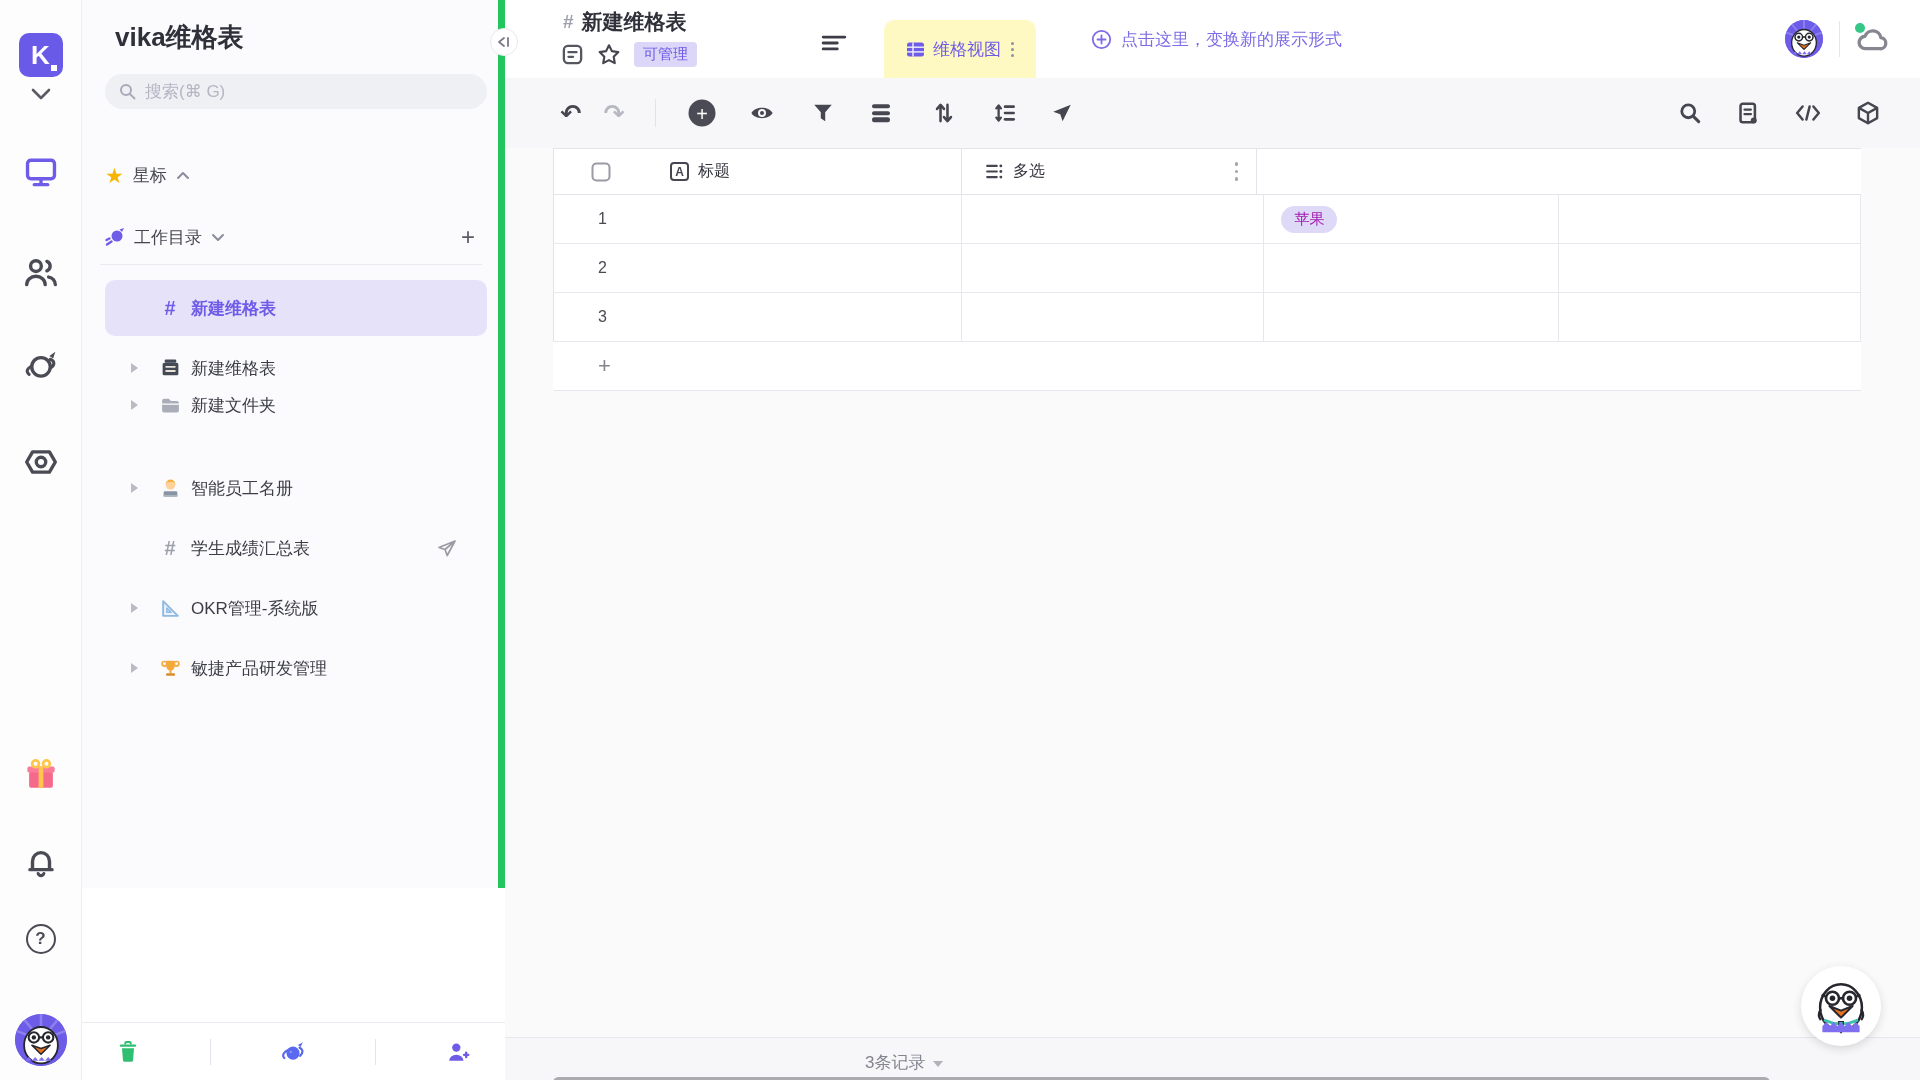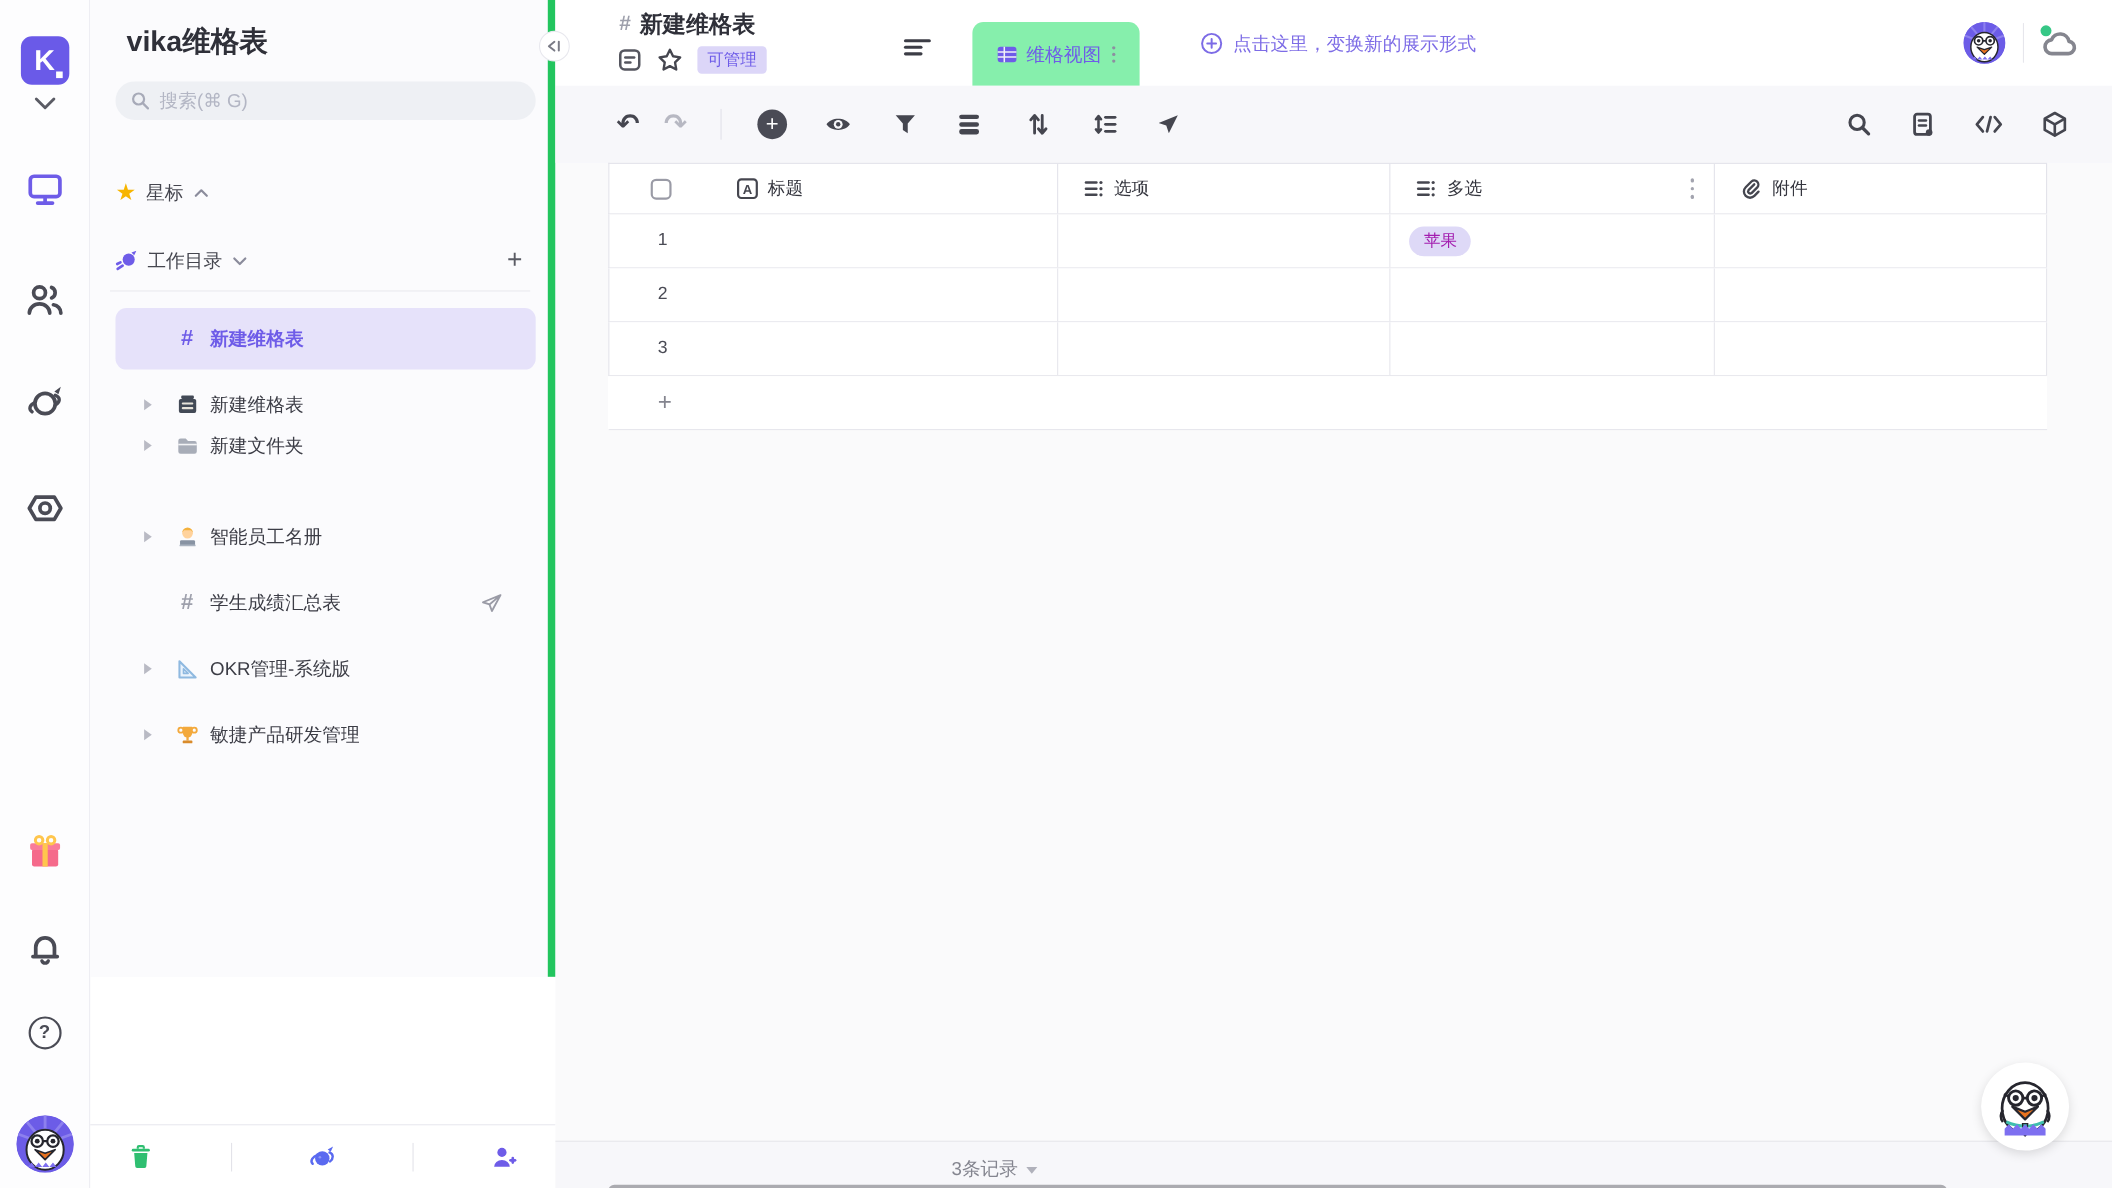--- a/index.html
+++ b/index.html
@@ -43,21 +43,21 @@
   .foot-btn { cursor:pointer; }
 
   
   .main { position:absolute; left:505px; top:0; width:1415px; height:1080px; background:#fafafb; }
   .doc-header { position:absolute; left:0; top:0; width:1415px; height:78px; background:#fff; }
   .title-row { position:absolute; left:58px; top:8px; display:flex; align-items:center; gap:8px; }
   .doc-title { font-size:21px; font-weight:bold; color:#2f3039; }
   .meta-row { position:absolute; left:56px; top:42px; display:flex; align-items:center; gap:13px; }
   .perm-badge { background:#dcd6f8; color:#6e5ce8; font-size:15px; padding:3px 9px; border-radius:4px; }
   .viewlist-ico { position:absolute; left:316px; top:34px; color:#3c3d46; cursor:pointer; }
-  .view-tab { position:absolute; left:379px; top:20px; width:152px; height:58px; background:#86efac; border-radius:10px 10px 0 0; display:flex; align-items:center; justify-content:center; gap:8px; cursor:pointer; }
+  .view-tab { position:absolute; left:379px; top:20px; width:152px; height:58px; background:#fef9c3; border-radius:10px 10px 0 0; display:flex; align-items:center; justify-content:center; gap:8px; cursor:pointer; }
   .view-tab .lbl { color:#6e5ce8; font-size:17px; font-weight:500; }
   .vdots { display:flex; flex-direction:column; gap:3px; margin-left:2px; }
   .vdots i { width:3px; height:3px; border-radius:50%; background:#8d8fa0; }
   .add-view-hint { position:absolute; left:586px; top:0; height:78px; display:flex; align-items:center; gap:9px; color:#7d6ce6; font-size:17px; cursor:pointer; }
   .header-right { position:absolute; right:28px; top:20px; display:flex; align-items:center; gap:16px; }
   .hdr-vdiv { width:1px; height:36px; background:#e6e6ec; }
 
   .toolbar { position:absolute; left:0; top:78px; width:1415px; height:70px; background:#f7f7fa; }
   .tb { position:absolute; top:50%; transform:translate(-50%,-50%); cursor:pointer; color:#45464f; }
   .tb.disabled { color:#b7b8c2; }
@@ -506,58 +506,37 @@
       <div class="g-header">
         <div class="g-h-cell w0">
           <span class="hdr-check">
               <svg width="20" height="20" viewBox="0 0 20 20">
                 <rect x="1.5" y="1.5" width="17" height="17" rx="4" fill="none" stroke="#9a9ba6" stroke-width="2"></rect>
               </svg>
             </span>
           <span class="a-box">A</span>
           <span>标题</span>
         </div>
-        <div class="g-h-cell w1 cell-pad">
-          <span class="field-ico">
-              <svg width="19" height="19" viewBox="0 0 17 17">
-                <line x1="2" y1="3.5" x2="10.5" y2="3.5" stroke="#45464f" stroke-width="2" stroke-linecap="round"></line>
-                <line x1="2" y1="8.5" x2="10.5" y2="8.5" stroke="#45464f" stroke-width="2" stroke-linecap="round"></line>
-                <line x1="2" y1="13.5" x2="10.5" y2="13.5" stroke="#45464f" stroke-width="2" stroke-linecap="round"></line>
-                <circle cx="14.2" cy="3.5" r="1.3" fill="#45464f"></circle>
-                <circle cx="14.2" cy="8.5" r="1.3" fill="#45464f"></circle>
-                <circle cx="14.2" cy="13.5" r="1.3" fill="#45464f"></circle>
-              </svg>
-            </span>
-          <span>选项</span>
-        </div>
         <div class="g-h-cell w2 cell-pad">
           <span class="field-ico">
               <svg width="19" height="19" viewBox="0 0 17 17">
                 <line x1="2" y1="3.5" x2="10.5" y2="3.5" stroke="#45464f" stroke-width="2" stroke-linecap="round"></line>
                 <line x1="2" y1="8.5" x2="10.5" y2="8.5" stroke="#45464f" stroke-width="2" stroke-linecap="round"></line>
                 <line x1="2" y1="13.5" x2="10.5" y2="13.5" stroke="#45464f" stroke-width="2" stroke-linecap="round"></line>
                 <circle cx="14.2" cy="3.5" r="1.3" fill="#45464f"></circle>
                 <circle cx="14.2" cy="8.5" r="1.3" fill="#45464f"></circle>
                 <circle cx="14.2" cy="13.5" r="1.3" fill="#45464f"></circle>
               </svg>
             </span>
           <span>多选</span>
           <span class="col-menu">
               <i></i>
               <i></i>
               <i></i>
             </span>
-        </div>
-        <div class="g-h-cell w3 cell-pad">
-          <span class="field-ico">
-              <svg width="20" height="20" viewBox="0 0 18 18">
-                <path d="M11.5 5 L6.8 9.7 a1.8 1.8 0 0 0 2.5 2.5 L14 7.5 a3.4 3.4 0 0 0 -4.8 -4.8 L4.5 7.4 a5 5 0 0 0 7.1 7.1 L15 11" fill="none" stroke="#45464f" stroke-width="1.9" stroke-linecap="round" stroke-linejoin="round"></path>
-              </svg>
-            </span>
-          <span>附件</span>
         </div>
       </div>
 
       <div class="g-row">
         <div class="g-cell w0">
             <span class="rownum">1</span>
           </div>
         <div class="g-cell w1"></div>
         <div class="g-cell w2">
             <span class="tag">苹果</span>

